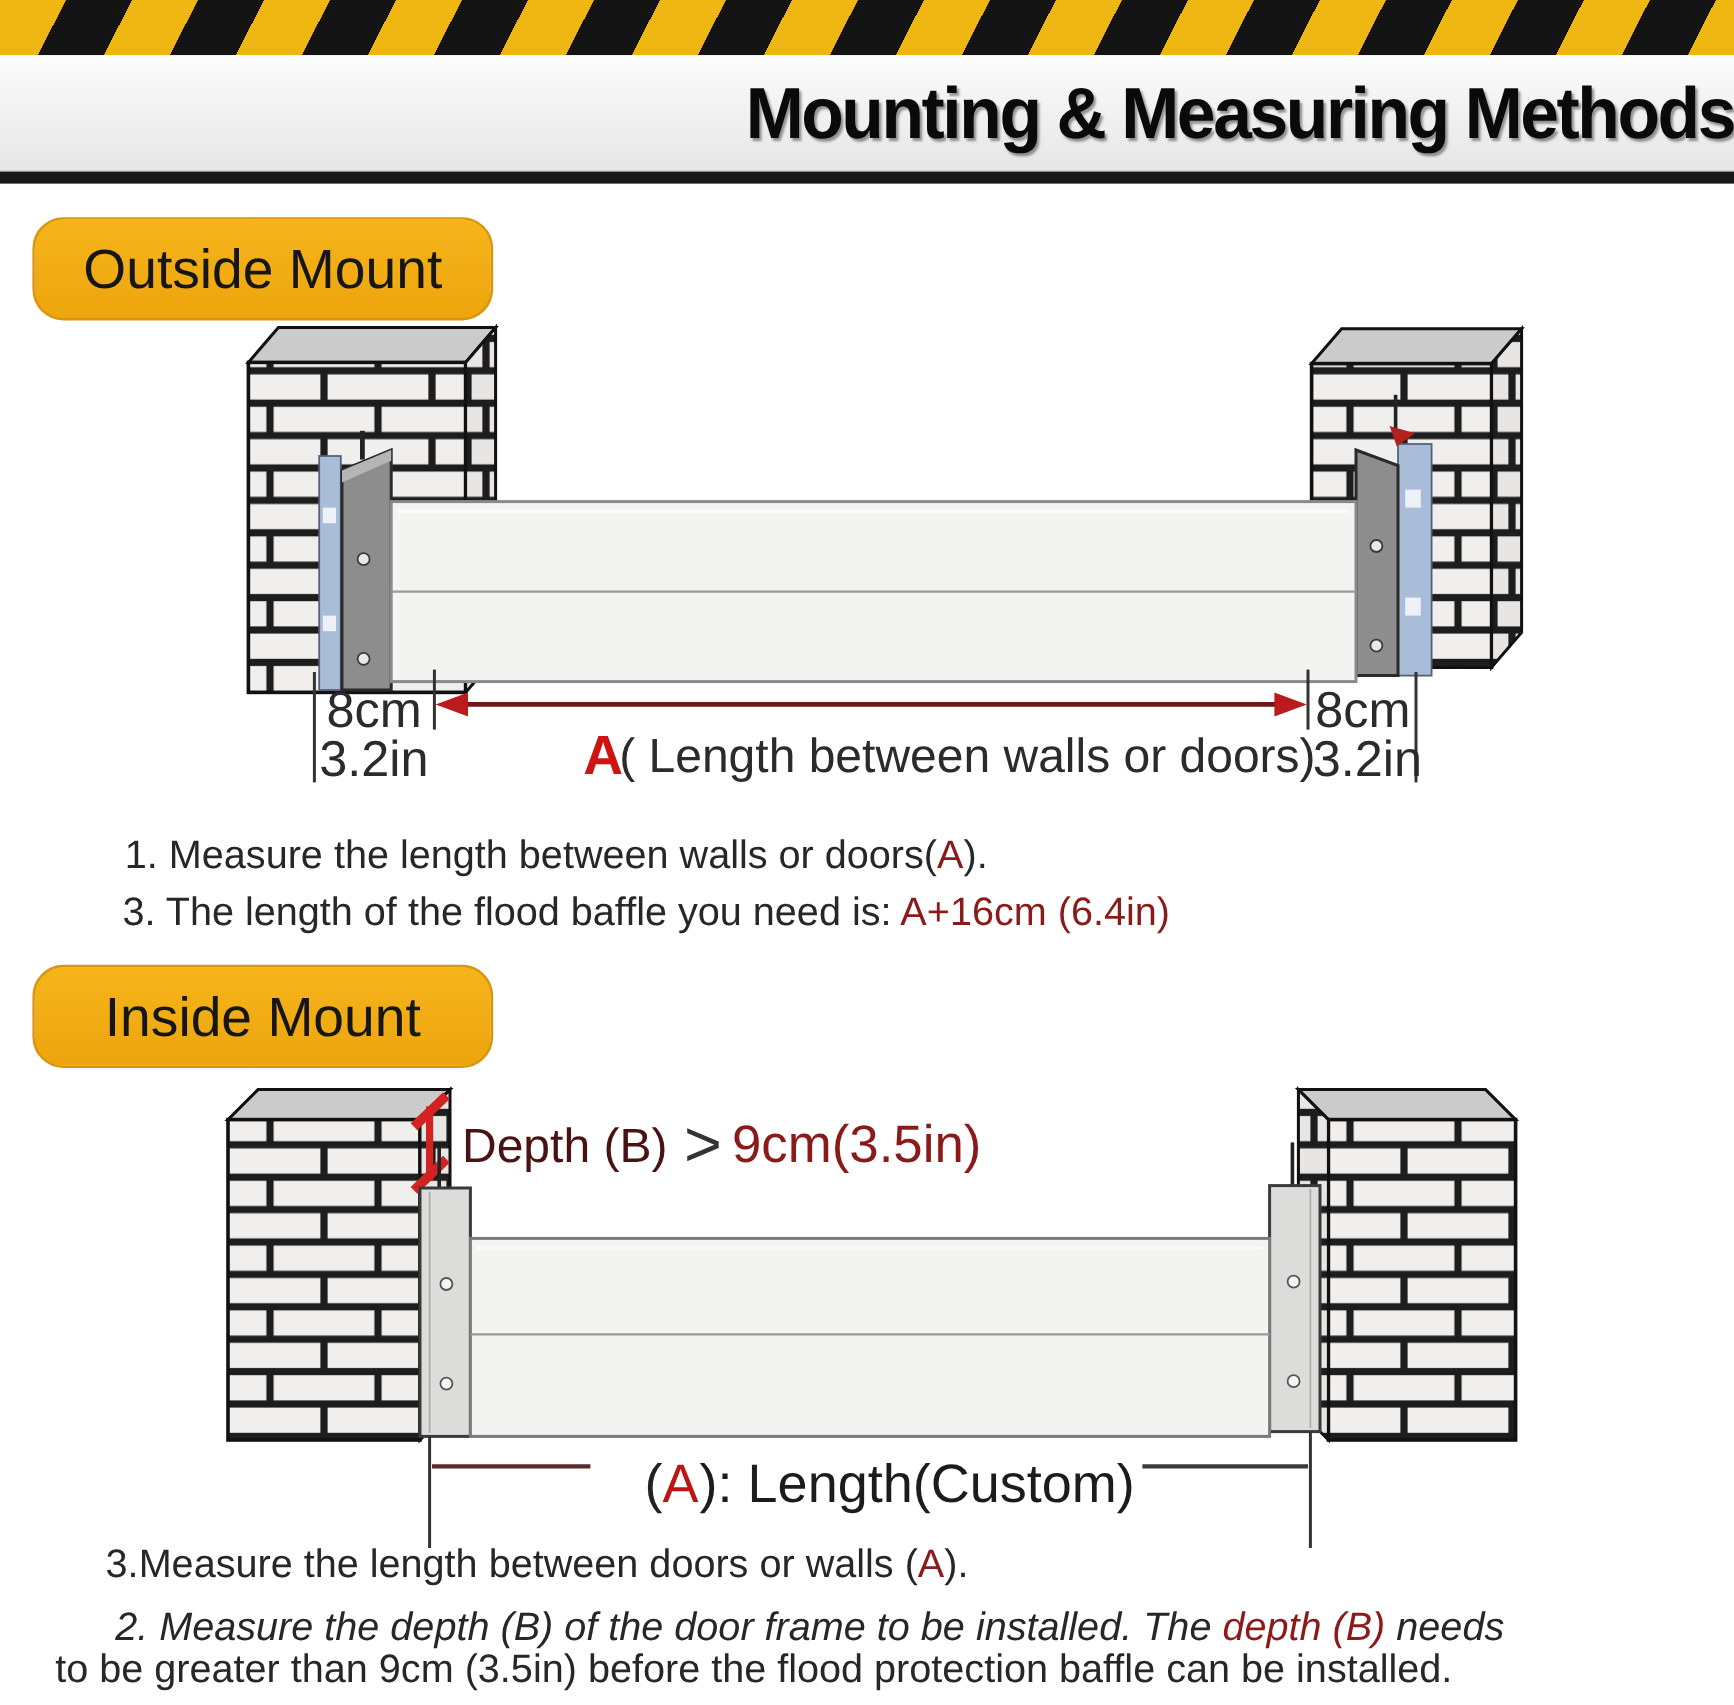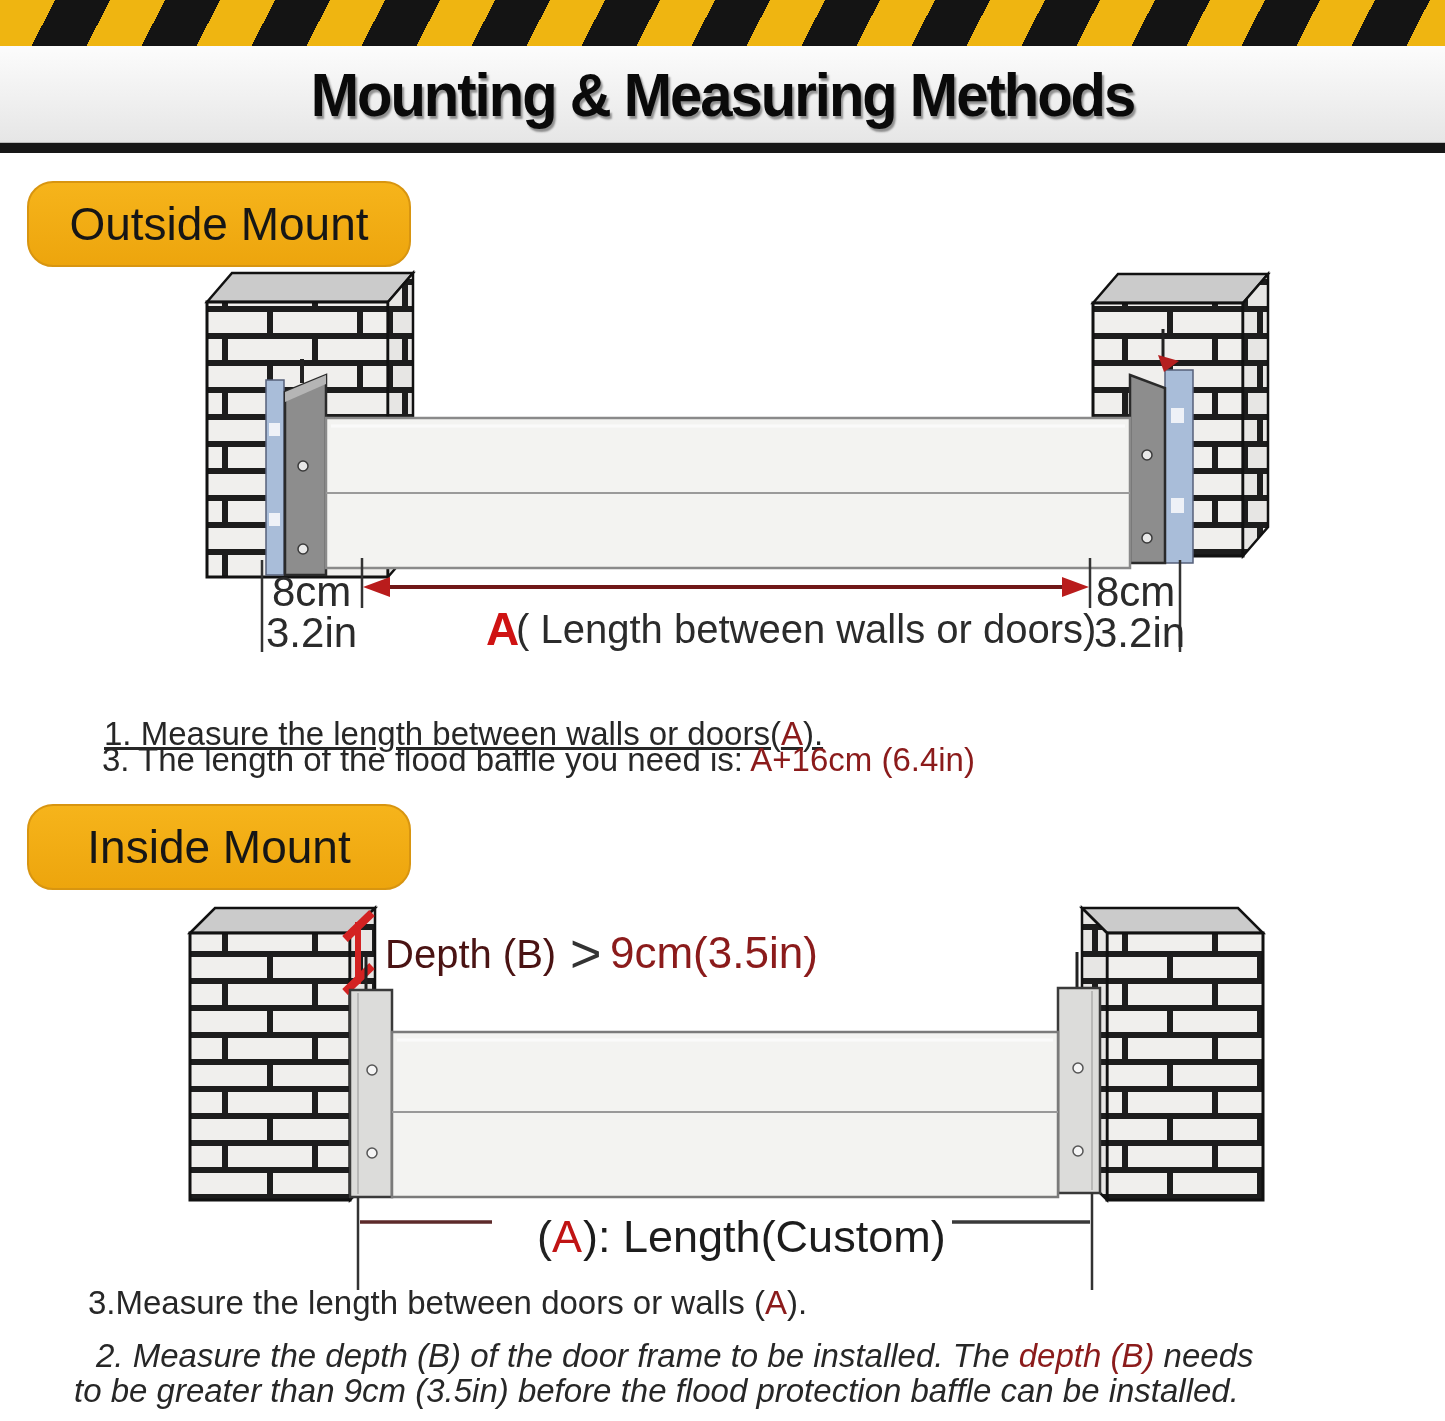--- a/index.html
+++ b/index.html
@@ -3,45 +3,45 @@
 <meta charset="utf-8">
 <style>
   html,body{margin:0;padding:0;background:#fff;}
   .page{position:relative;width:1445px;height:1421px;background:#fff;overflow:hidden;
         font-family:"Liberation Sans",sans-serif;}
   
   .hazard{position:absolute;left:0;top:0;width:1445px;height:46px;
           background:repeating-linear-gradient(117deg,#EFB511 0 49px,#141414 49px 98px);}
   .titleband{position:absolute;left:0;top:46px;width:1445px;height:96px;
              background:linear-gradient(#fcfcfc,#e6e6e6);
-             display:flex;align-items:center;justify-content:center;
+             display:flex;align-items:center;justify-content:flex-end;
              border-bottom:1px solid #bbb;}
   .title{font-size:58px;font-weight:bold;letter-spacing:-2px;color:#0a0a0a;
          text-shadow:2px 3px 2px rgba(0,0,0,0.4);transform:scaleY(1.04);}
   .blackbar{position:absolute;left:0;top:143px;width:1445px;height:10px;background:#171717;}
   
   .pill{position:absolute;left:27px;width:384px;height:86px;border-radius:26px;
         background:linear-gradient(#F6B41B,#EDA50D);border:2px solid #D89510;
         display:flex;align-items:center;justify-content:center;
         font-size:46px;color:#161616;box-sizing:border-box;}
   .pill-outside{top:181px;}
   .pill-inside{top:804px;}
   
   .diagram{position:absolute;left:0;}
   .d1{top:255px;}
   .d2{top:900px;}
   svg text{font-family:"Liberation Sans",sans-serif;}
   
   .step{position:absolute;font-size:33px;color:#272727;white-space:nowrap;}
   .em{color:#8B1B1B;}
-  .s-o1{top:715px;left:104px;text-decoration:underline;}
+  .s-o1{top:693px;left:104px;}
   .s-o2{top:741px;left:102px;}
   .s-i1{top:1284px;left:88px;}
   .s-i2{top:1337px;left:96px;font-style:italic;}
-  .s-i3{top:1372px;left:74px;font-style:italic;}
+  .s-i3{top:1372px;left:46px;}
 </style>
 </head>
 <body>
 
 <div class="page">
 
   <div class="hazard"></div>
   <div class="titleband">
     <div class="title">Mounting &amp; Measuring Methods</div>
   </div>

